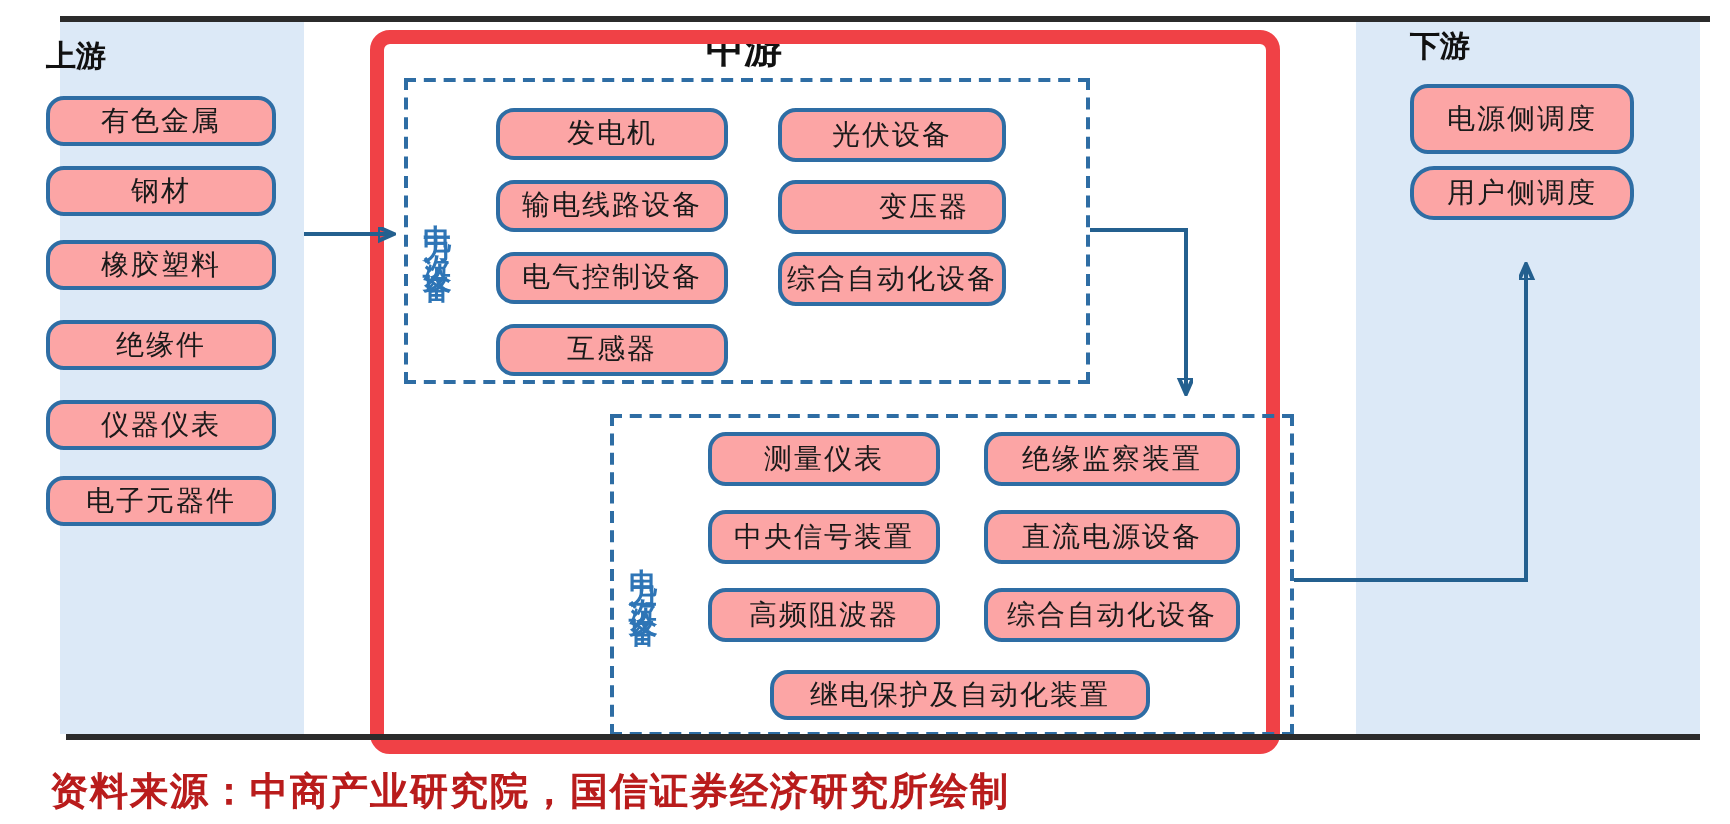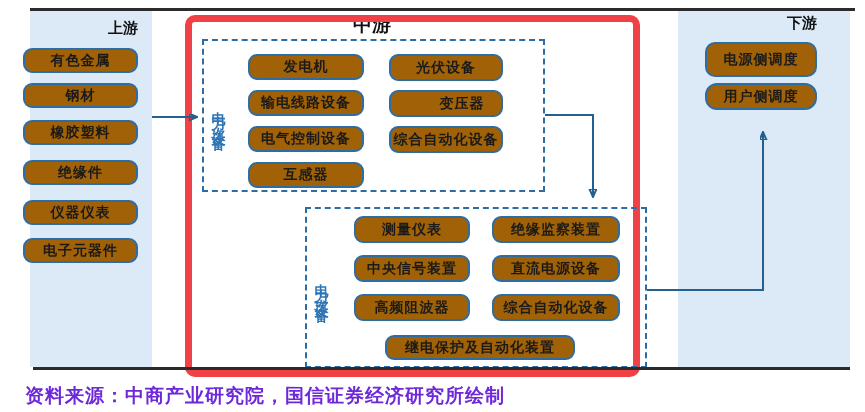--- a/index.html
+++ b/index.html
@@ -6,26 +6,26 @@
     --panel-bg:#dce9f7; --box-border:#2e6da4; --label-blue:#2e75b6;
     --highlight-red:#f04146; --line-dark:#2b2b2b; --arrow-blue:#24608f; --text-dark:#1a1a1a;
   }
   html,body{margin:0;padding:0;background:#fff;}
   .stage{
     position:relative; width:865px; height:412px; background:#fff; overflow:hidden;
     font-family:"Liberation Sans","DejaVu Sans",sans-serif; color:var(--text-dark);
   }
   .hline{position:absolute; height:3px; background:var(--line-dark); z-index:6;}
   .panel{position:absolute; top:11px; height:356px; background:var(--panel-bg); z-index:1;}
-  .panel-title{position:absolute; font-size:15px; font-weight:bold; text-align:right; color:#111;}
+  .panel-title{position:absolute; font-size:15px; font-weight:bold; text-align:left; color:#111;}
   .node{
-    position:absolute; box-sizing:border-box; background:#a16207;
+    position:absolute; box-sizing:border-box; background:#fca5a5;
     border:2px solid var(--box-border); border-radius:9px;
     display:flex; align-items:center; justify-content:center;
-    font-size:14px; font-weight:700; letter-spacing:1px; color:var(--text-dark);
+    font-size:14px; font-weight:400; letter-spacing:1px; color:var(--text-dark);
     white-space:nowrap; z-index:4;
   }
   .redbox{
     position:absolute; left:185px; top:15px; width:455px; height:362px;
     box-sizing:border-box; border:7px solid var(--highlight-red); border-radius:10px; z-index:3;
   }
   .mid-title{position:absolute; left:330px; top:12px; width:84px; text-align:center;
     font-size:19px; font-weight:bold; color:#111; z-index:2;}
   .dashed{
     position:absolute; box-sizing:border-box;
@@ -33,21 +33,21 @@
   }
   .vlabel-wrap{position:absolute; left:6px; top:0; height:100%; display:flex; align-items:center;}
   .vlabel{
     writing-mode:vertical-lr; text-orientation:upright;
     font-size:14px; font-weight:bold; letter-spacing:5px; color:var(--label-blue);
   }
   .arrows{position:absolute; left:0; top:0; z-index:5; pointer-events:none;}
   .arrows path{stroke:var(--arrow-blue); stroke-width:2; fill:none;}
   .source{
     position:absolute; left:25px; top:383px; font-size:19px; font-weight:600;
-    color:#6d28d9; letter-spacing:1px; z-index:6; white-space:nowrap;
+    color:#b91c1c; letter-spacing:1px; z-index:6; white-space:nowrap;
   }
 </style>
 </head>
 <body>
 
 <div class="stage">
 
   <div class="hline" style="left:30px; top:8px; width:825px;"></div>
   <div class="hline" style="left:33px; top:367px; width:817px;"></div>
 
@@ -86,21 +86,21 @@
     <div class="node" style="left:47px;  top:46px;  width:116px; height:27px;">中央信号装置</div>
     <div class="node" style="left:47px;  top:85px;  width:116px; height:27px;">高频阻波器</div>
     <div class="node" style="left:185px; top:7px;   width:128px; height:27px;">绝缘监察装置</div>
     <div class="node" style="left:185px; top:46px;  width:128px; height:27px;">直流电源设备</div>
     <div class="node" style="left:185px; top:85px;  width:128px; height:27px;">综合自动化设备</div>
     <div class="node" style="left:78px;  top:126px; width:190px; height:25px;">继电保护及自动化装置</div>
   </div>
 
   <section class="panel" style="left:678px; width:172px;">
     <div class="panel-title" style="left:27px; top:3px; width:112px;">下游</div>
-    <div class="node" style="left:27px; top:31px; width:112px; height:35px;border-radius:10px;">电源侧调度</div>
+    <div class="node" style="left:27px; top:31px; width:112px; height:35px;">电源侧调度</div>
     <div class="node" style="left:27px; top:72px; width:112px; height:27px;border-radius:12px;">用户侧调度</div>
   </section>
 
   <svg class="arrows" width="865" height="412" viewBox="0 0 865 412">
     <defs>
       <marker id="ah" markerWidth="9" markerHeight="9" refX="7" refY="3.5" orient="auto" markerUnits="userSpaceOnUse">
         <path d="M0,0 L8,3.5 L0,7 Z" fill="#24608f" stroke="none"></path>
       </marker>
     </defs>
     <path d="M152,117 H196" marker-end="url(#ah)"></path>

